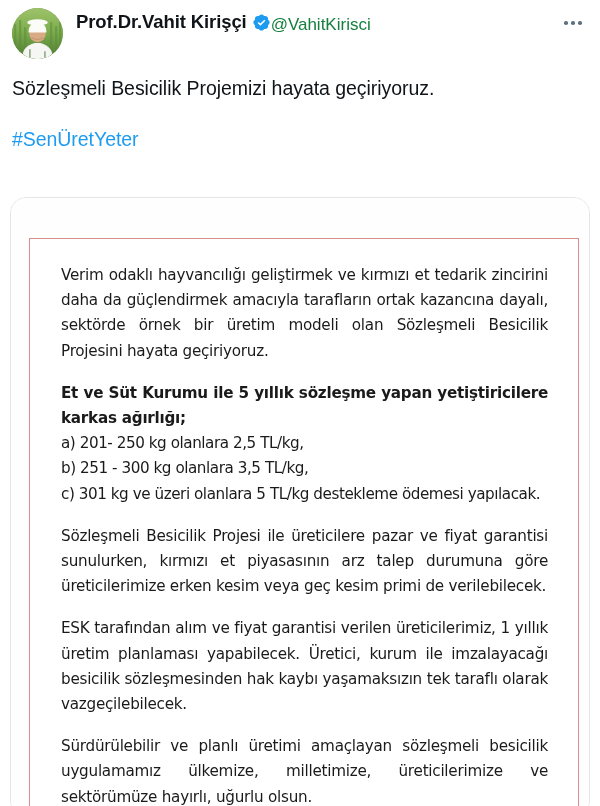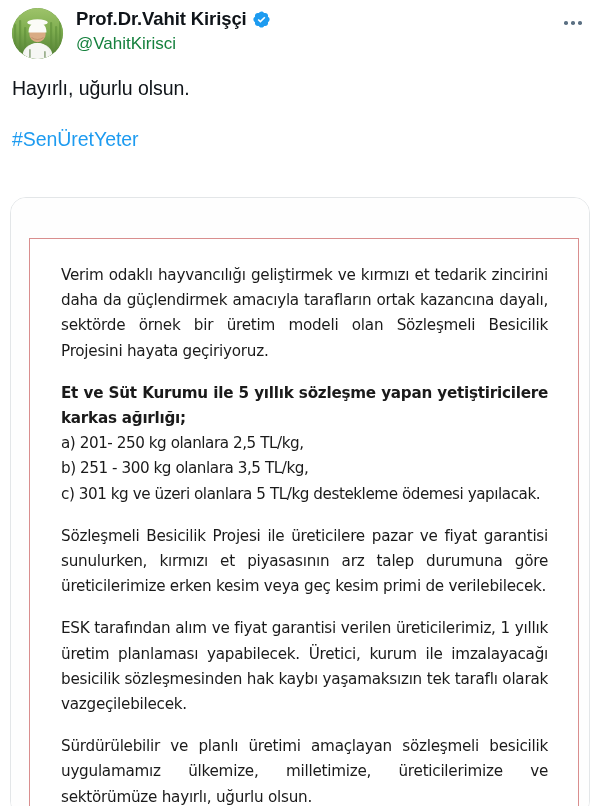--- a/index.html
+++ b/index.html
@@ -37,21 +37,21 @@
     border-radius: 50%;
     overflow: hidden;
     margin-right: 13px;
     background: #6f9b4a;
     position: relative;
   }
   .avatar svg { display: block; width: 100%; height: 100%; }
 
   .identity {
     display: flex;
-    flex-direction: column;
+    flex-direction: row;
     justify-content: center;
     padding-top: 2px;
     min-width: 0;
   }
 
   .name-row {
     display: flex;
     align-items: center;
     line-height: 1;
   }
@@ -233,21 +233,21 @@
     </div>
 
     <div class="more-menu">
       <span></span>
       <span></span>
       <span></span>
     </div>
   </div>
 
   <div class="tweet-text">
-    <p>Hayırlı, uğurlu olsun.</p>
+    <p>Sözleşmeli Besicilik Projemizi hayata geçiriyoruz.</p>
     <div class="spacer"></div>
     <p><a class="hashtag">#SenÜretYeter</a></p>
   </div>
 
   <div class="media-card">
     <div class="doc-sheet">
       <div class="doc-frame">
         <div class="doc-body">
 
           <p>Verim odaklı hayvancılığı geliştirmek ve kırmızı et tedarik zincirini daha da güçlendirmek amacıyla tarafların ortak kazancına dayalı, sektörde örnek bir üretim modeli olan Sözleşmeli Besicilik Projesini hayata geçiriyoruz.</p>

